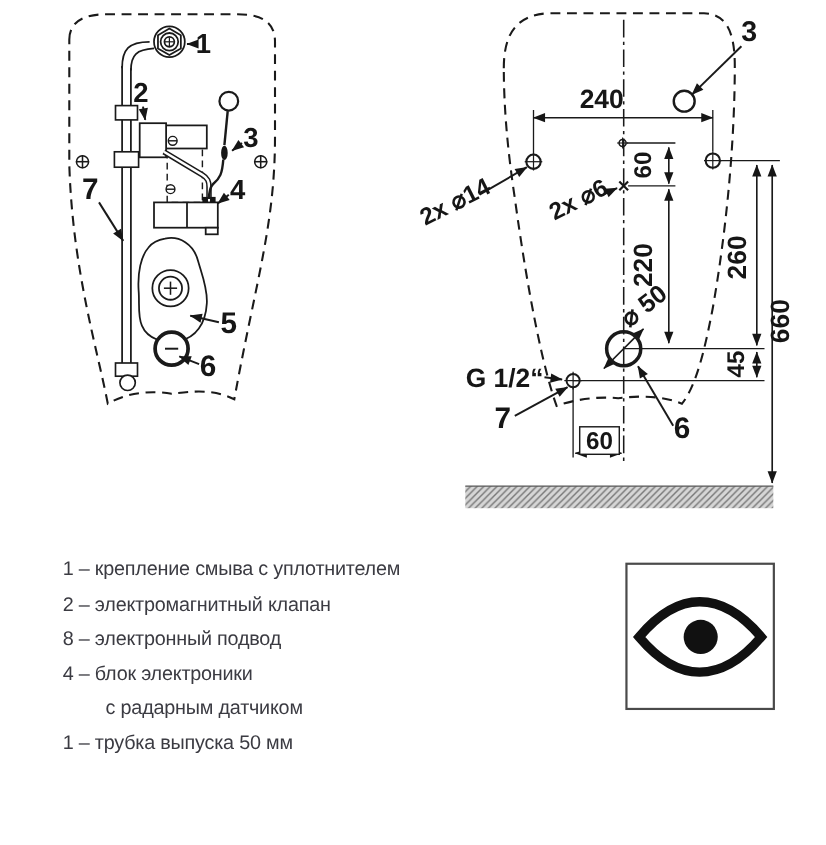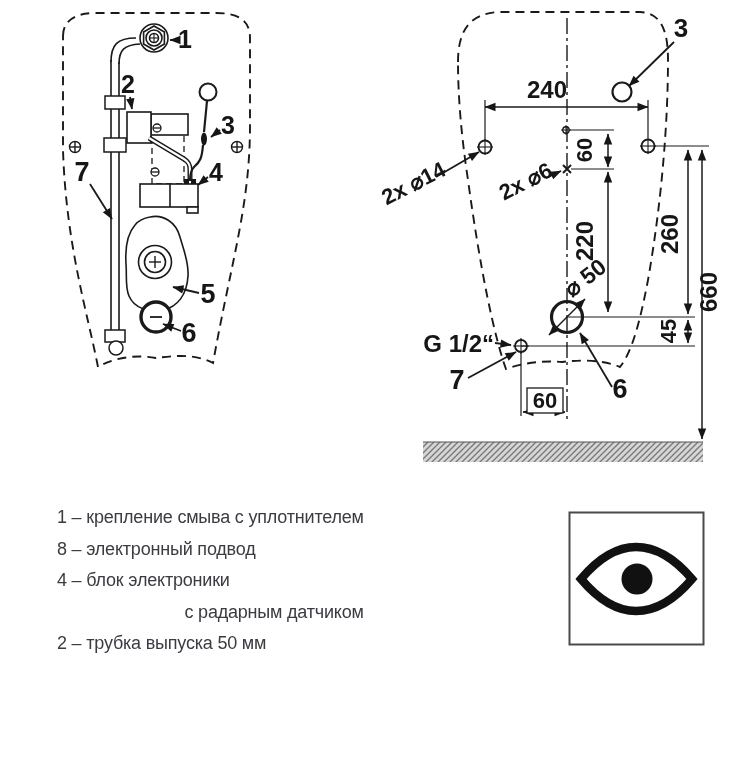--- a/index.html
+++ b/index.html
@@ -3,21 +3,21 @@
 <meta charset="utf-8">
 <style>
   html,body{margin:0;padding:0;background:#ffffff;}
   .page{position:relative;width:751px;height:768px;background:#ffffff;overflow:hidden;
         font-family:"Liberation Sans", sans-serif;}
   .drawing{position:absolute;left:0;top:0;}
   svg text{font-family:"Liberation Sans", sans-serif;font-weight:bold;fill:#161616;}
   .legend{position:absolute;left:57px;top:502px;color:#3b3b42;font-size:18px;line-height:31.6px;
           letter-spacing:-0.2px;white-space:nowrap;}
   .legend .line{height:31.6px;}
-  .legend .indent{padding-left:39px;text-align:right;}
+  .legend .indent{padding-left:39px;}
   .eye-panel{position:absolute;left:568px;top:511px;width:137px;height:135px;}
 </style>
 </head>
 <body>
 
 <div class="page">
 
   <svg class="drawing" width="751" height="490" viewBox="0 0 751 490">
     <defs>
       <marker id="arw" viewBox="0 0 12 10" markerWidth="12" markerHeight="10" refX="11" refY="5" orient="auto-start-reverse" markerUnits="userSpaceOnUse">
@@ -221,24 +221,25 @@
         <text x="494" y="352" text-anchor="end" font-size="24">G 1/2“</text>
         <text x="681" y="37" font-size="26">3</text>
         <text x="620" y="398" font-size="27">6</text>
         <text x="457" y="389" font-size="27">7</text>
       </g>
     </g>
   </svg>
 
   <div class="legend">
     <div class="line">1 – крепление смыва с уплотнителем</div>
+    <div class="line">2 – электромагнитный клапан</div>
     <div class="line">8 – электронный подвод</div>
     <div class="line">4 – блок электроники</div>
     <div class="line indent">с радарным датчиком</div>
-    <div class="line">2 – трубка выпуска 50 мм</div>
+    <div class="line">1 – трубка выпуска 50 мм</div>
   </div>
 
   <div class="eye-panel">
     <svg width="137" height="135" viewBox="0 0 137 135">
       <rect x="1.5" y="1.5" width="134" height="132" fill="#ffffff" stroke="#4a4a4a" stroke-width="2"></rect>
       <path d="M 13,68 Q 40,36 68,36 Q 97,36 124,68 Q 97,100 68,100 Q 40,100 13,68 Z" fill="none" stroke="#111111" stroke-width="8.5" stroke-linejoin="miter"></path>
       <circle cx="69" cy="68" r="15.5" fill="#111111"></circle>
     </svg>
   </div>
 

